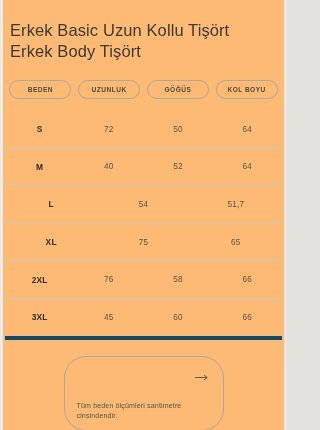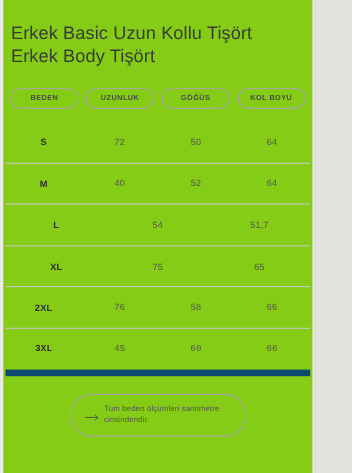--- a/index.html
+++ b/index.html
@@ -10,21 +10,21 @@
     width: 287px;
     height: 430px;
     background: #e3e2dd;
     font-family: "Liberation Sans", sans-serif;
     overflow: hidden;
     position: relative;
   }
   .page {
     position: absolute;
     inset: 0;
-    background: #84cc16;
+    background: #fdba74;
     display: flex;
     flex-direction: column;
   }
   .edge-left {
     position: absolute;
     left: 0; top: 0; bottom: 0;
     width: 3px;
     background: #eceae6;
   }
   .edge-right {
@@ -81,22 +81,21 @@
   .row {
     display: flex;
     align-items: center;
     height: 36.6px;
     border-top: 1px solid #c9c8c2;
   }
   .row:first-child {
     border-top: none;
   }
   .row.last-line {
-    border-bottom: 6px solid #0c4a6e;
-    font-family: Liberation Mono, monospace;
+    border-bottom: 4px solid #0c4a6e;
   }
   .cell {
     flex: 1 1 0;
     text-align: center;
     font-size: 8.2px;
     color: #55554f;
     letter-spacing: 0.2px;
   }
   .cell.size {
     font-weight: 700;
@@ -109,23 +108,24 @@
     margin-top: 16px;
     display: flex;
     justify-content: center;
   }
   .note-pill {
     border: 1px solid #a9a8a3;
     border-radius: 22px;
     padding: 8px 14px 8px 12px;
     display: flex;
     align-items: flex-end;
-    gap: 4px;
+    gap: 16px;
     max-width: 160px;
     box-sizing: border-box;
+    flex-direction: column;
   }
   .arrow-icon {
     flex: 0 0 auto;
     margin-top: 2px;
     display: block;
   }
   .note-text {
     font-size: 7.1px;
     line-height: 10.5px;
     color: #55554f;

